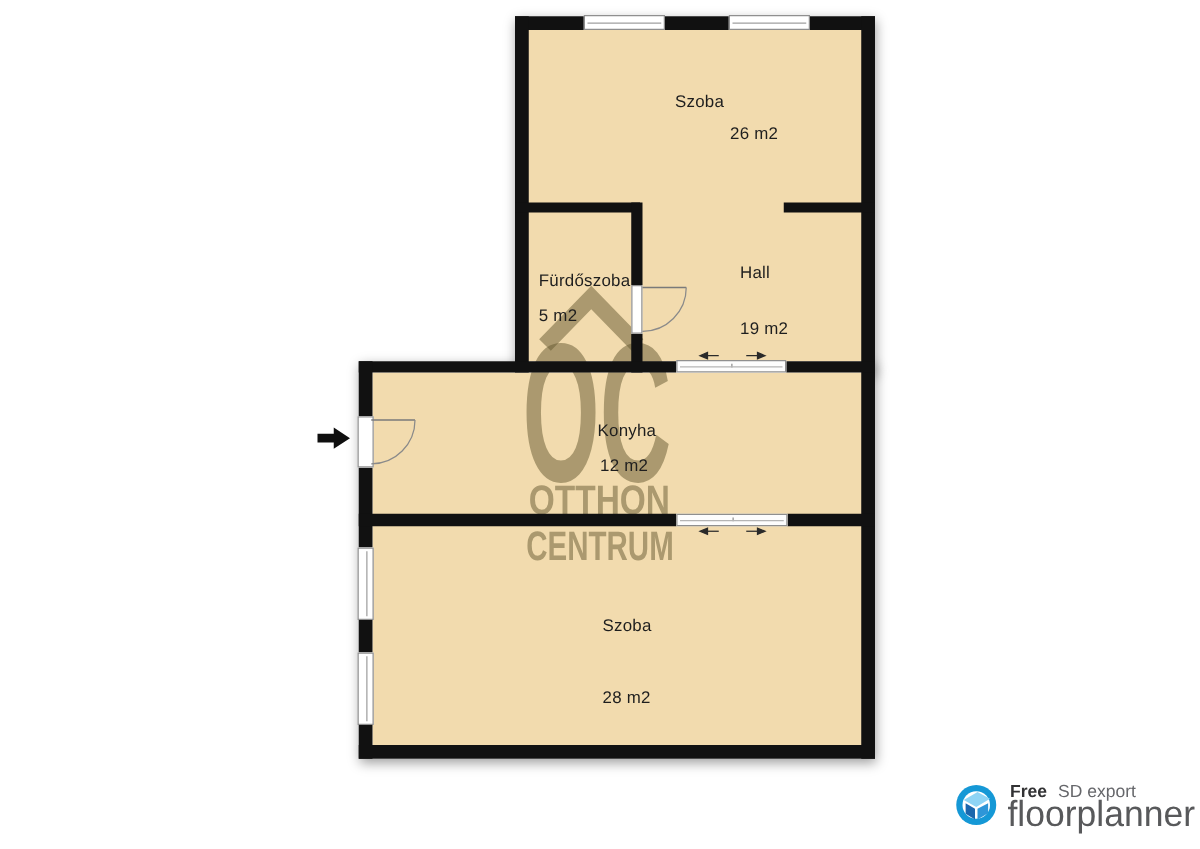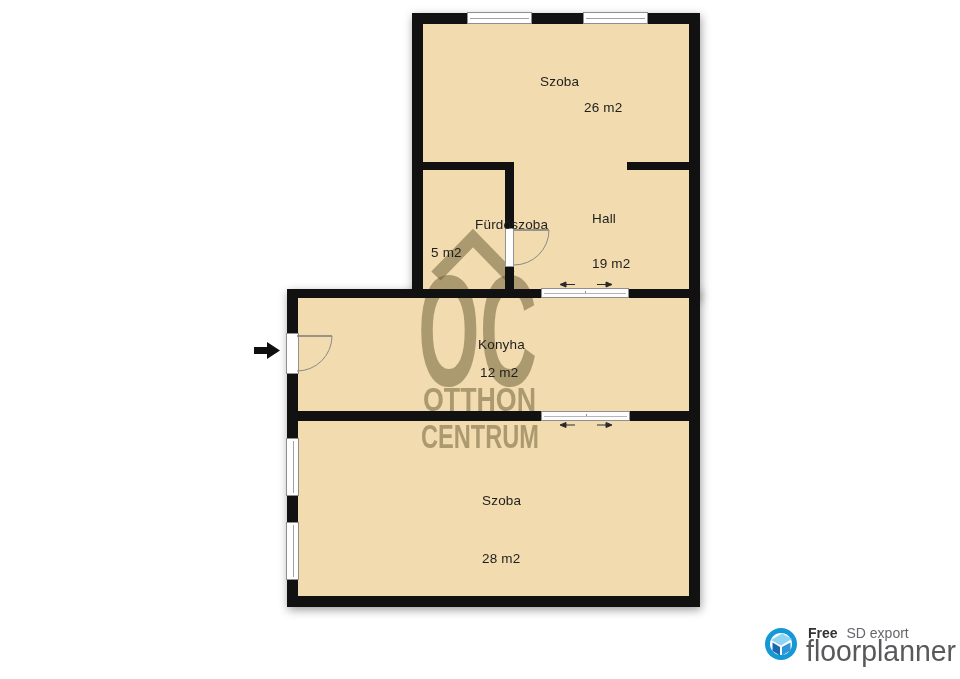--- a/index.html
+++ b/index.html
@@ -93,21 +93,21 @@
       <g>
         <line x1="597" y1="425" x2="607" y2="425"></line>
           <polygon points="606,422.5 606,427.5 612,425"></polygon>
       </g>
     </g>
   </svg>
 
   <div class="lbl" style="left:540px;top:81px;">Szoba</div>
   <div class="lbl" style="left:540px;top:107px;margin-left:44px;">26 m2</div>
 
-  <div class="lbl" style="left:431px;top:224px;margin-left:44px;">Fürdőszoba</div>
+  <div class="lbl" style="left:431px;top:224px;">Fürdőszoba</div>
   <div class="lbl" style="left:431px;top:252px;">5 m2</div>
 
   <div class="lbl" style="left:592px;top:218px;">Hall</div>
   <div class="lbl" style="left:592px;top:245px;margin-top:18px;">19 m2</div>
 
   <div class="lbl" style="left:478px;top:344px;">Konyha</div>
   <div class="lbl" style="left:480px;top:372px;">12 m2</div>
 
   <div class="lbl" style="left:482px;top:500px;">Szoba</div>
   <div class="lbl" style="left:482px;top:558px;">28 m2</div>

